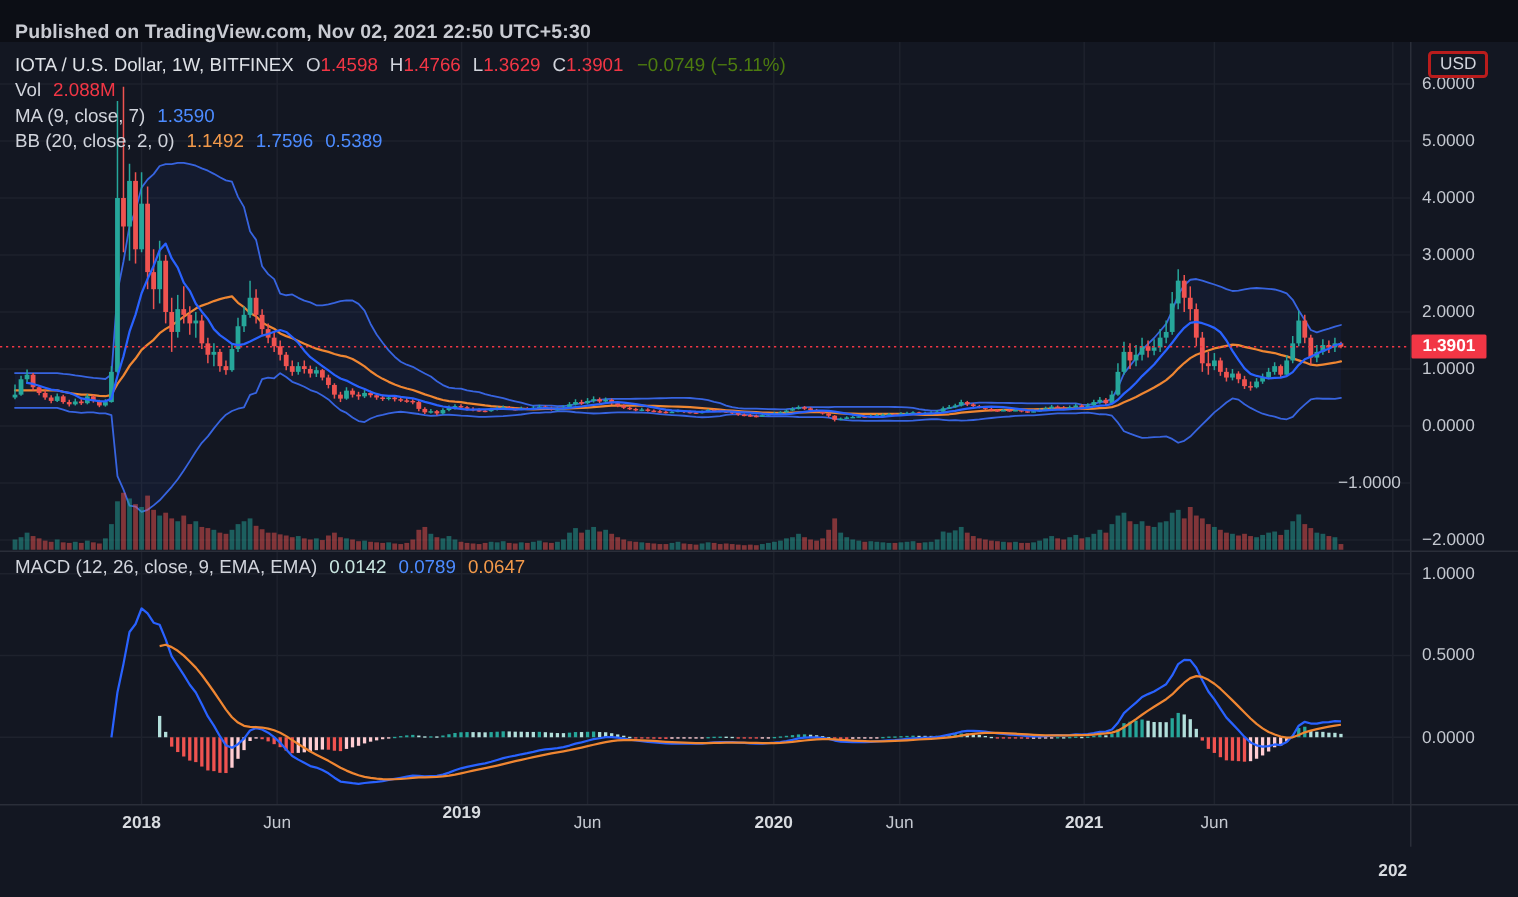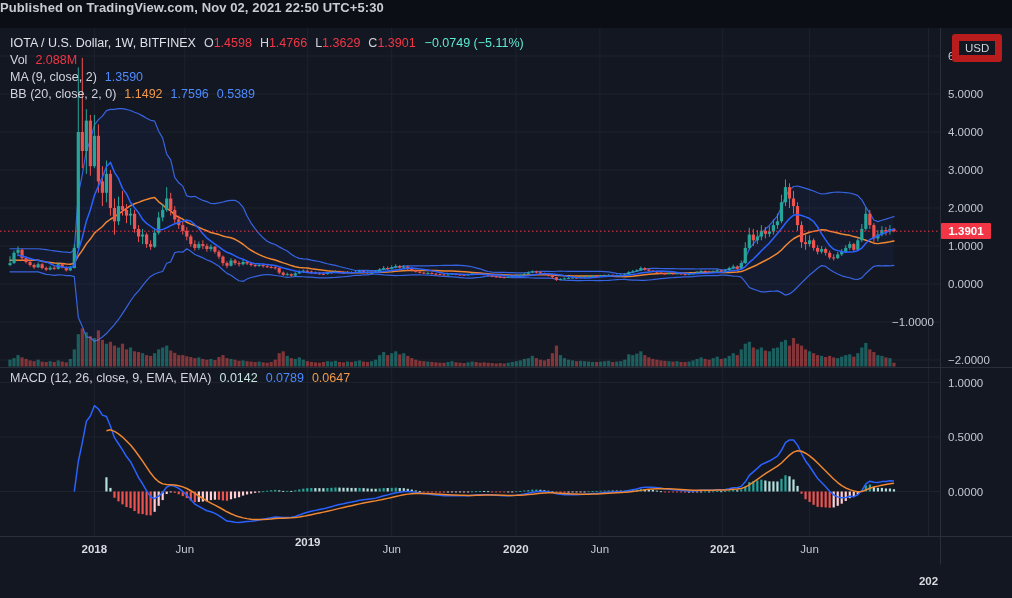--- a/index.html
+++ b/index.html
@@ -1,39 +1,39 @@
 <!DOCTYPE html>
 <html><head>
 <meta charset="utf-8">
 <style>
   * { margin:0; padding:0; box-sizing:border-box; }
   html,body { width:1012px; height:598px; background:#131722; overflow:hidden;
               font-family:"Liberation Sans", sans-serif; }
   #stage { position:relative; width:1012px; height:598px; background:#131722; }
 
   .published-bar { position:absolute; left:0; top:0; width:1012px; height:28px;
-    background:#0c0e15; display:flex; align-items:flex-start; z-index:6; }
+    background:#0c0e15; display:flex; align-items:flex-end; padding-left:10px; z-index:6; }
   .published-bar span { font-size:13px; font-weight:700; color:#c9cbd2; letter-spacing:.1px; }
 
   #chart-svg { position:absolute; left:0; top:0; z-index:1; }
 
   .legend { position:absolute; left:10px; z-index:5; white-space:nowrap;
     font-size:12.5px; color:#d1d4dc; }
   .legend .t { color:#dee1e6; }
   .legend .k { color:#d1d4dc; margin-left:8px; }
   .legend .red { color:#f23645; }
   .legend .blue { color:#4c8bff; margin-left:8px; }
   .legend .orange { color:#f2994a; margin-left:8px; }
   .legend .teal { color:#c8e6e0; margin-left:8px; font-weight:400;margin-top:18px; }
-  .legend .chg { color:#5eead4; margin-left:9px; }
+  .legend .chg { color:#4d7c0f; margin-left:9px; }
   #lg1 { top:36px; } #lg2 { top:53px; } #lg3 { top:70px; } #lg4 { top:87px; }
   #lg5 { top:371px; }
 
   .usd-badge { position:absolute; left:952px; top:34px; z-index:5;
-    border:7px solid #b91c1c; border-radius:3px; padding:1px 6px;
+    border:2px solid #b91c1c; border-radius:3px; padding:1px 6px;
     font-size:11.5px; color:#d1d4dc; background:#131722; }
 
   .price-tag { position:absolute; left:941px; top:224px; width:50px; height:16px;
     background:#f23645; color:#ffffff; font-size:11.5px; font-weight:700;
     display:flex; align-items:center; justify-content:center; z-index:5; border-radius:1px; }
 
   .tick { position:absolute; font-size:11.5px; color:#c4c8d0; z-index:4; }
   .tick.time { transform:translateX(-50%); }
   .tick.major { color:#d8dbe0; font-weight:600; }
 
@@ -959,21 +959,21 @@
 
   <div class="legend" id="lg1">
     <span class="t">IOTA / U.S. Dollar, 1W, BITFINEX</span><span class="k">O</span><span class="red">1.4598</span><span class="k">H</span><span class="red">1.4766</span><span class="k">L</span><span class="red">1.3629</span><span class="k">C</span><span class="red">1.3901</span><span class="chg">−0.0749 (−5.11%)</span>
   </div>
 
   <div class="legend" id="lg2">
     <span>Vol</span><span class="red" style="margin-left:8px">2.088M</span>
   </div>
 
   <div class="legend" id="lg3">
-    <span>MA (9, close, 2)</span><span class="blue">1.3590</span>
+    <span>MA (9, close, 7)</span><span class="blue">1.3590</span>
   </div>
 
   <div class="legend" id="lg4">
     <span>BB (20, close, 2, 0)</span><span class="orange">1.1492</span><span class="blue">1.7596</span><span class="blue">0.5389</span>
   </div>
 
   <div class="legend" id="lg5">
     <span>MACD (12, 26, close, 9, EMA, EMA)</span><span class="teal">0.0142</span><span class="blue">0.0789</span><span class="orange">0.0647</span>
   </div>
 

